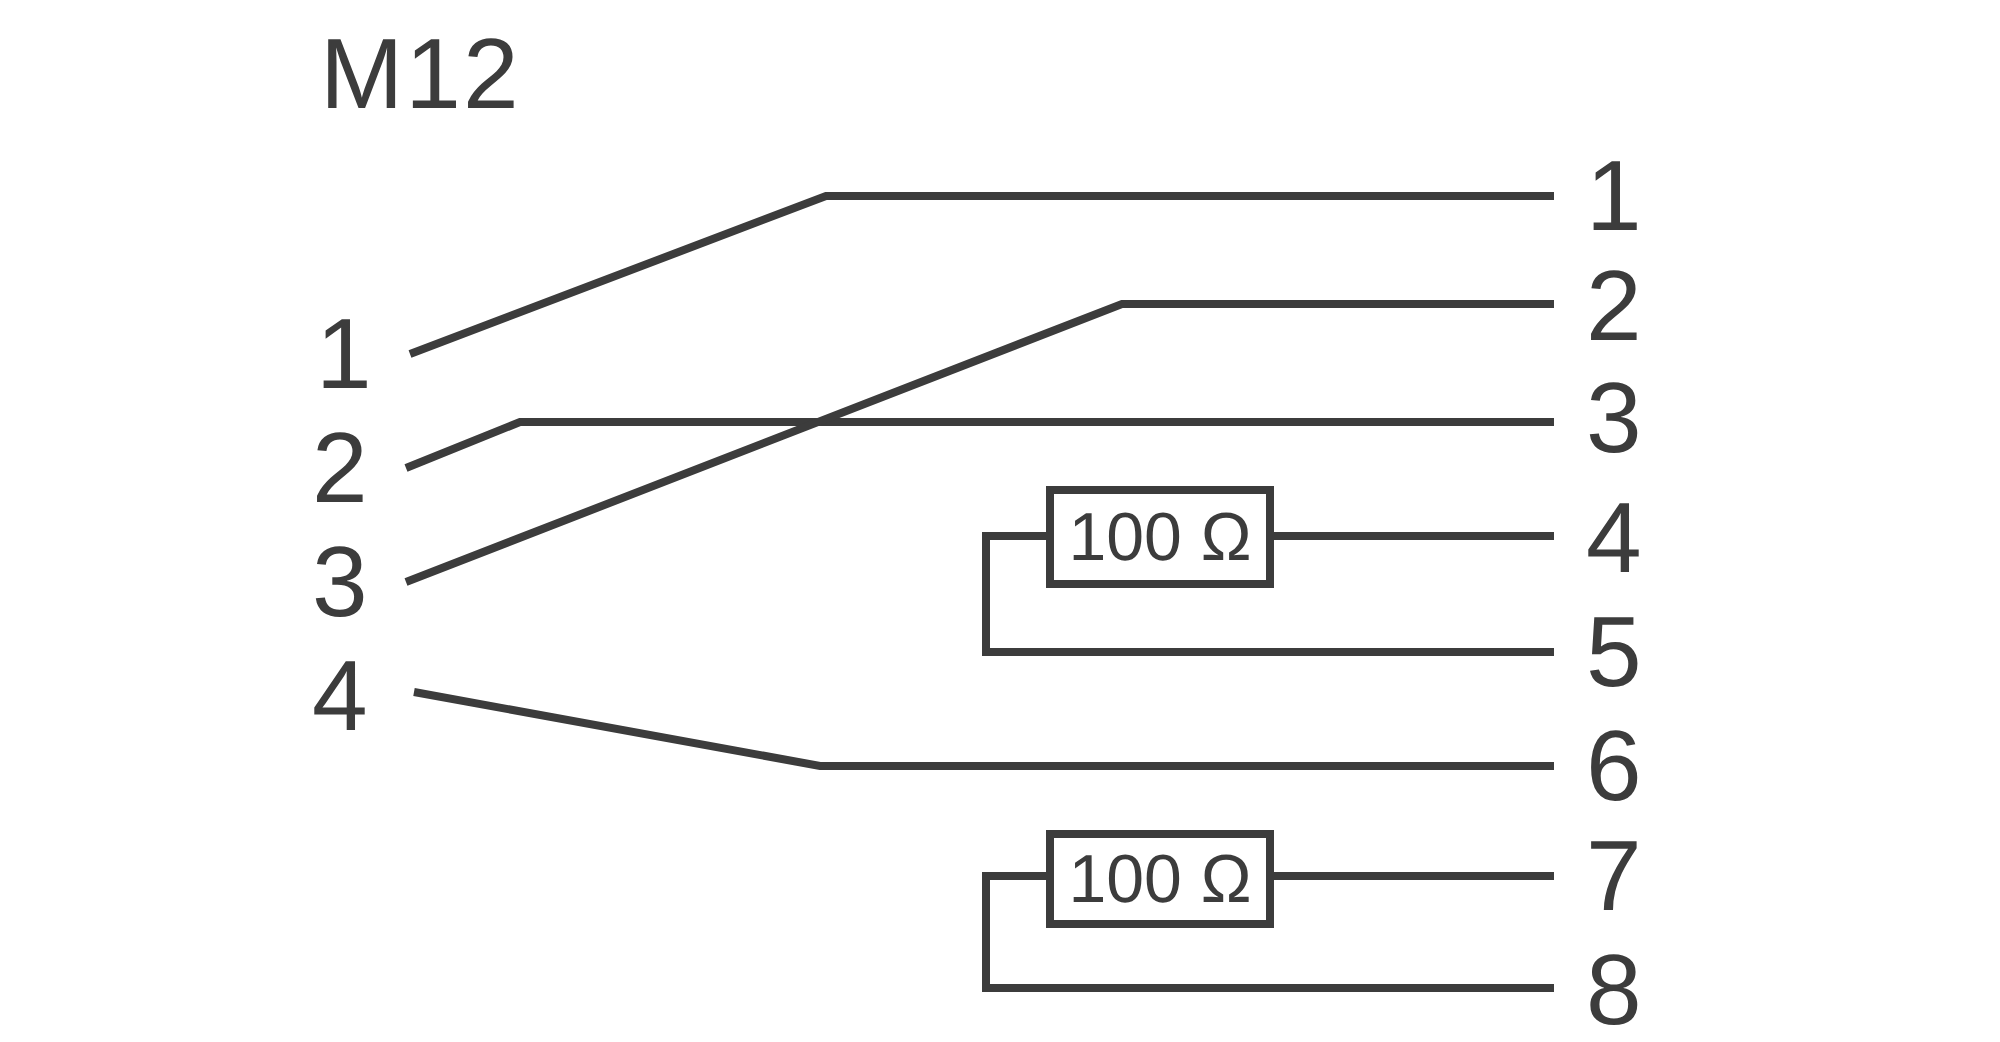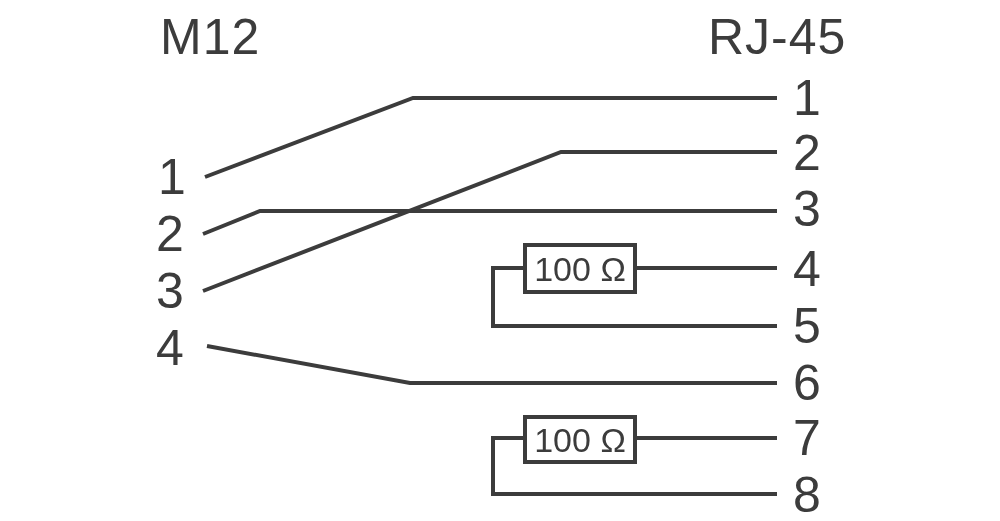--- a/index.html
+++ b/index.html
@@ -78,21 +78,20 @@
     <polyline points="525,268 493,268 493,326 777,326"></polyline>
     <line x1="635" y1="268" x2="777" y2="268"></line>
     <rect x="525" y="245" width="110" height="47"></rect>
 
     <polyline points="525,438 493,438 493,494 777,494"></polyline>
     <line x1="635" y1="438" x2="777" y2="438"></line>
     <rect x="525" y="417" width="110" height="45"></rect>
   </svg>
 
   <div class="connector-title" style="left:160px; top:12px;">M12</div>
-  <div class="connector-title" style="left:708px; top:12px;">RJ-45</div>
 
   <div class="pin-label left" style="left:158px; top:152px;">1</div>
   <div class="pin-label left" style="left:156px; top:209px;">2</div>
   <div class="pin-label left" style="left:156px; top:266px;">3</div>
   <div class="pin-label left" style="left:156px; top:323px;">4</div>
 
   <div class="pin-label right" style="left:793px; top:73px;">1</div>
   <div class="pin-label right" style="left:793px; top:128px;">2</div>
   <div class="pin-label right" style="left:793px; top:184px;">3</div>
   <div class="pin-label right" style="left:793px; top:244px;">4</div>

